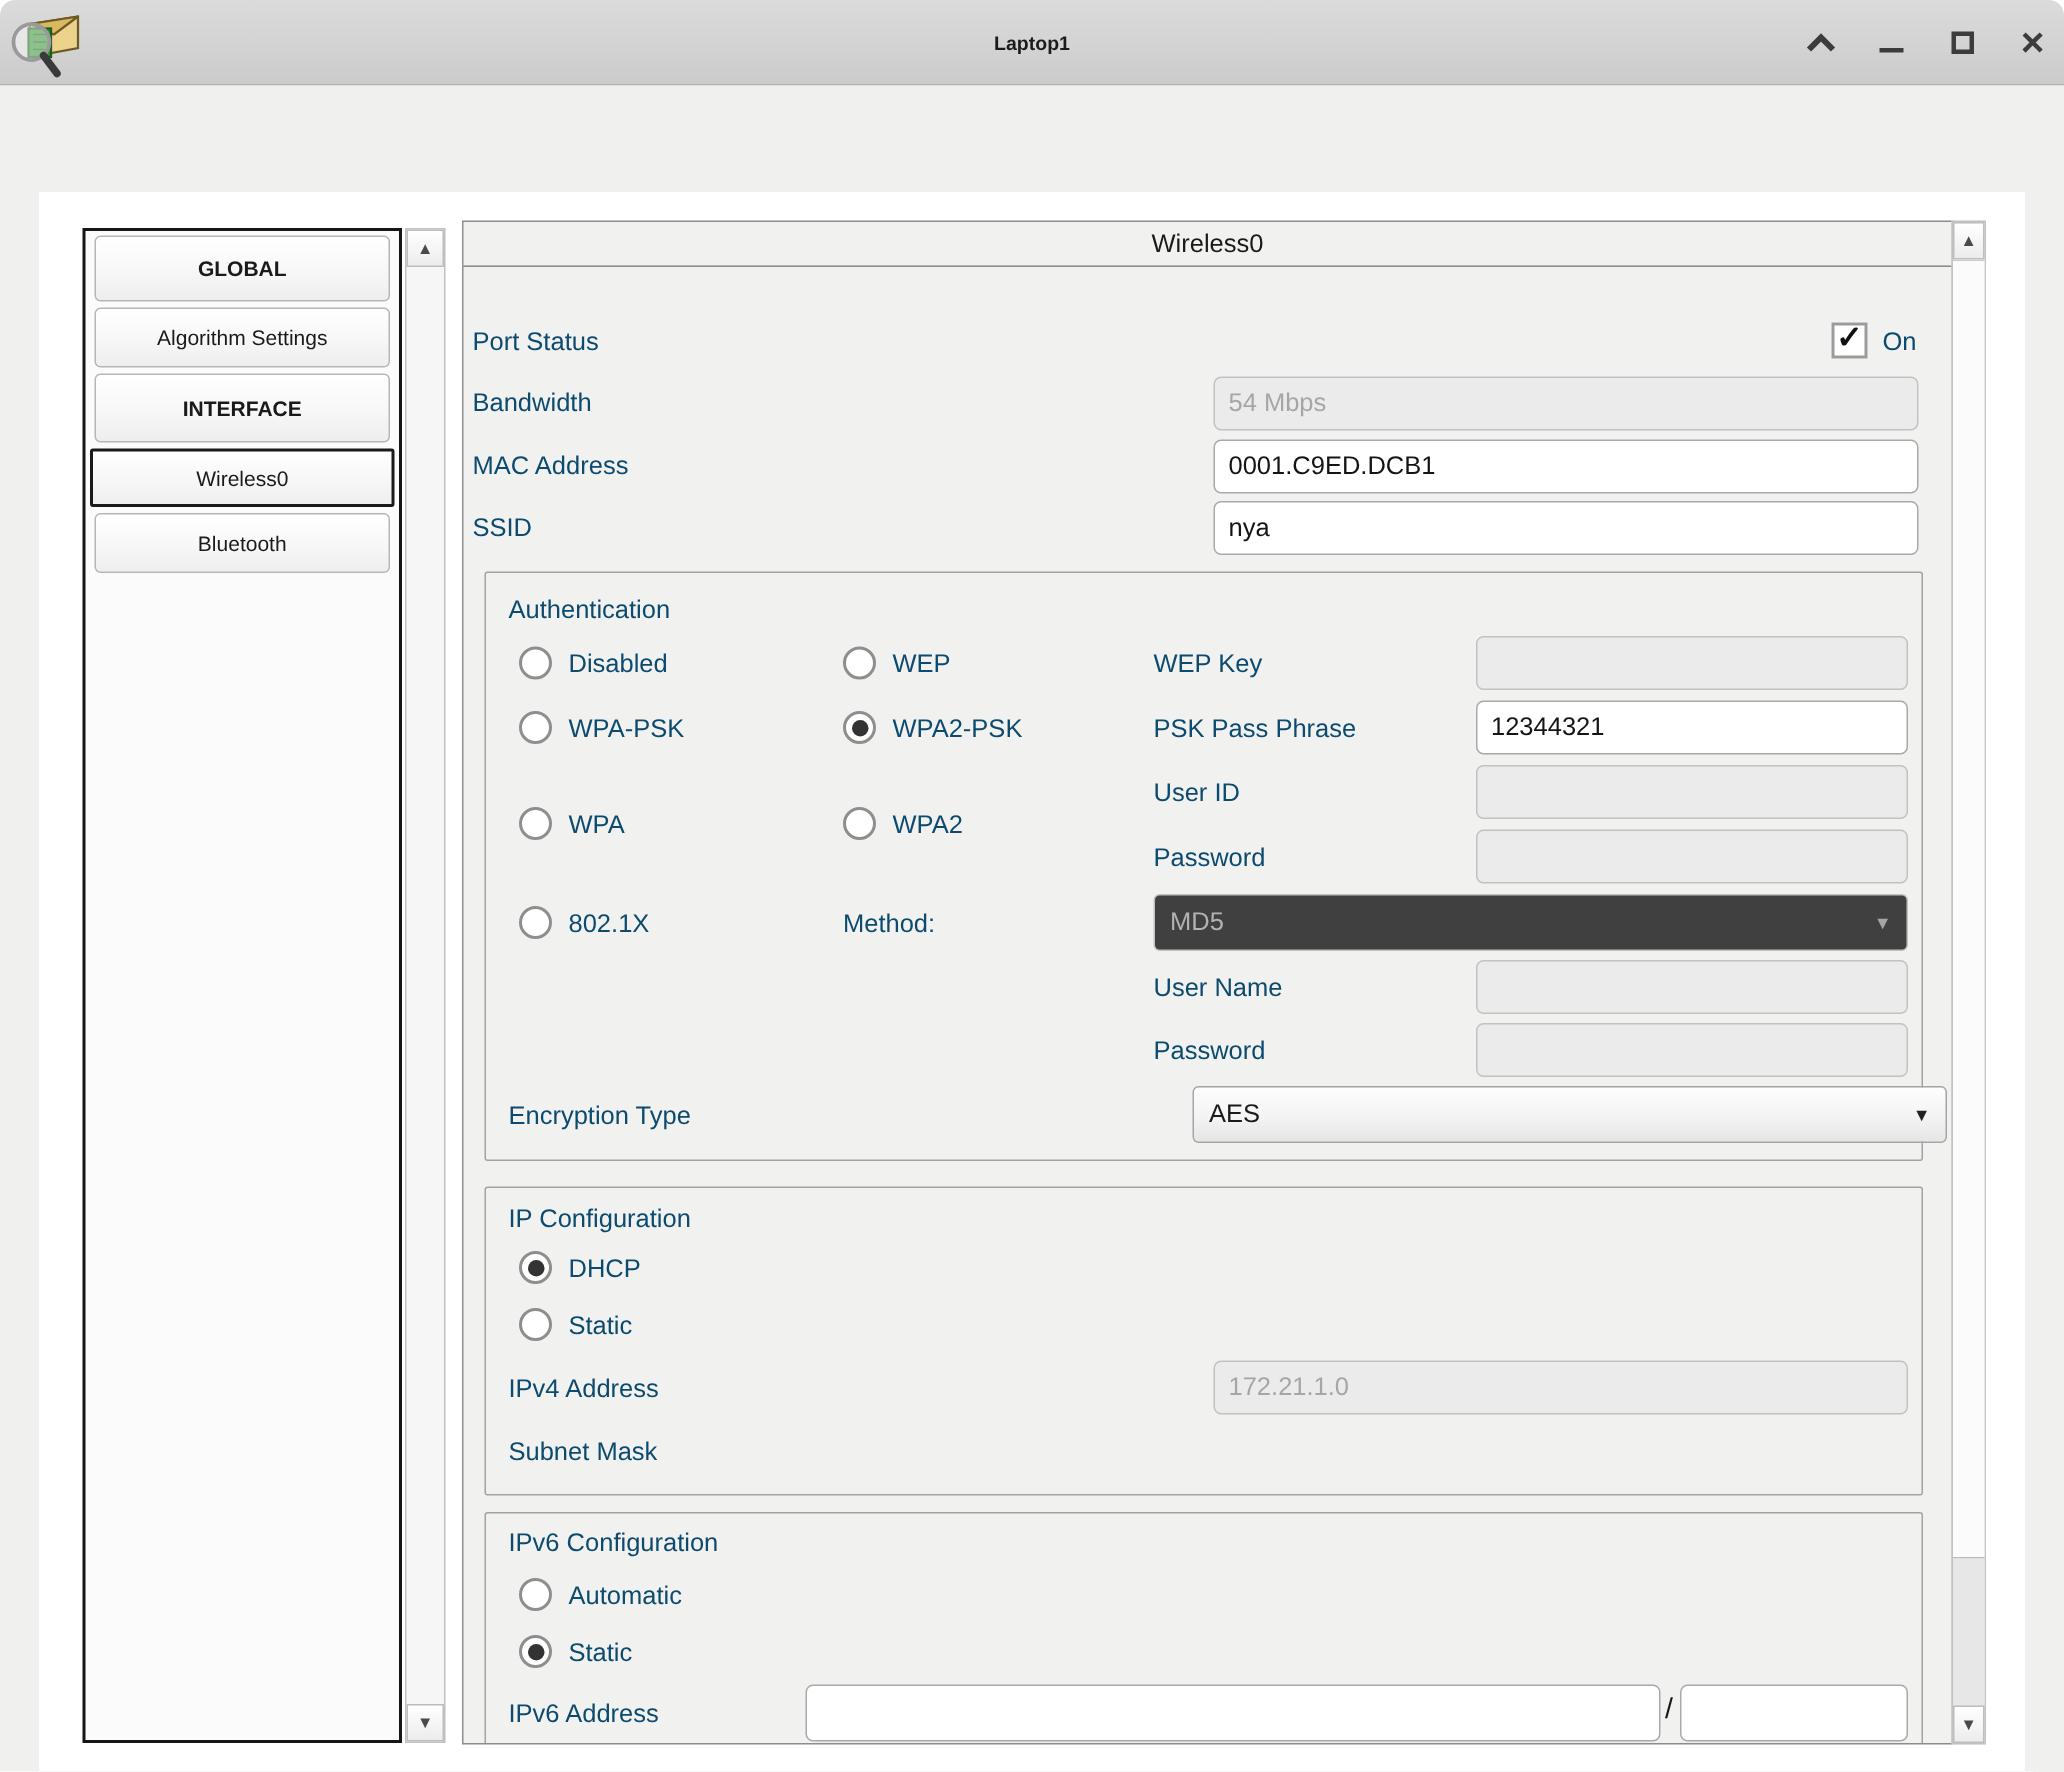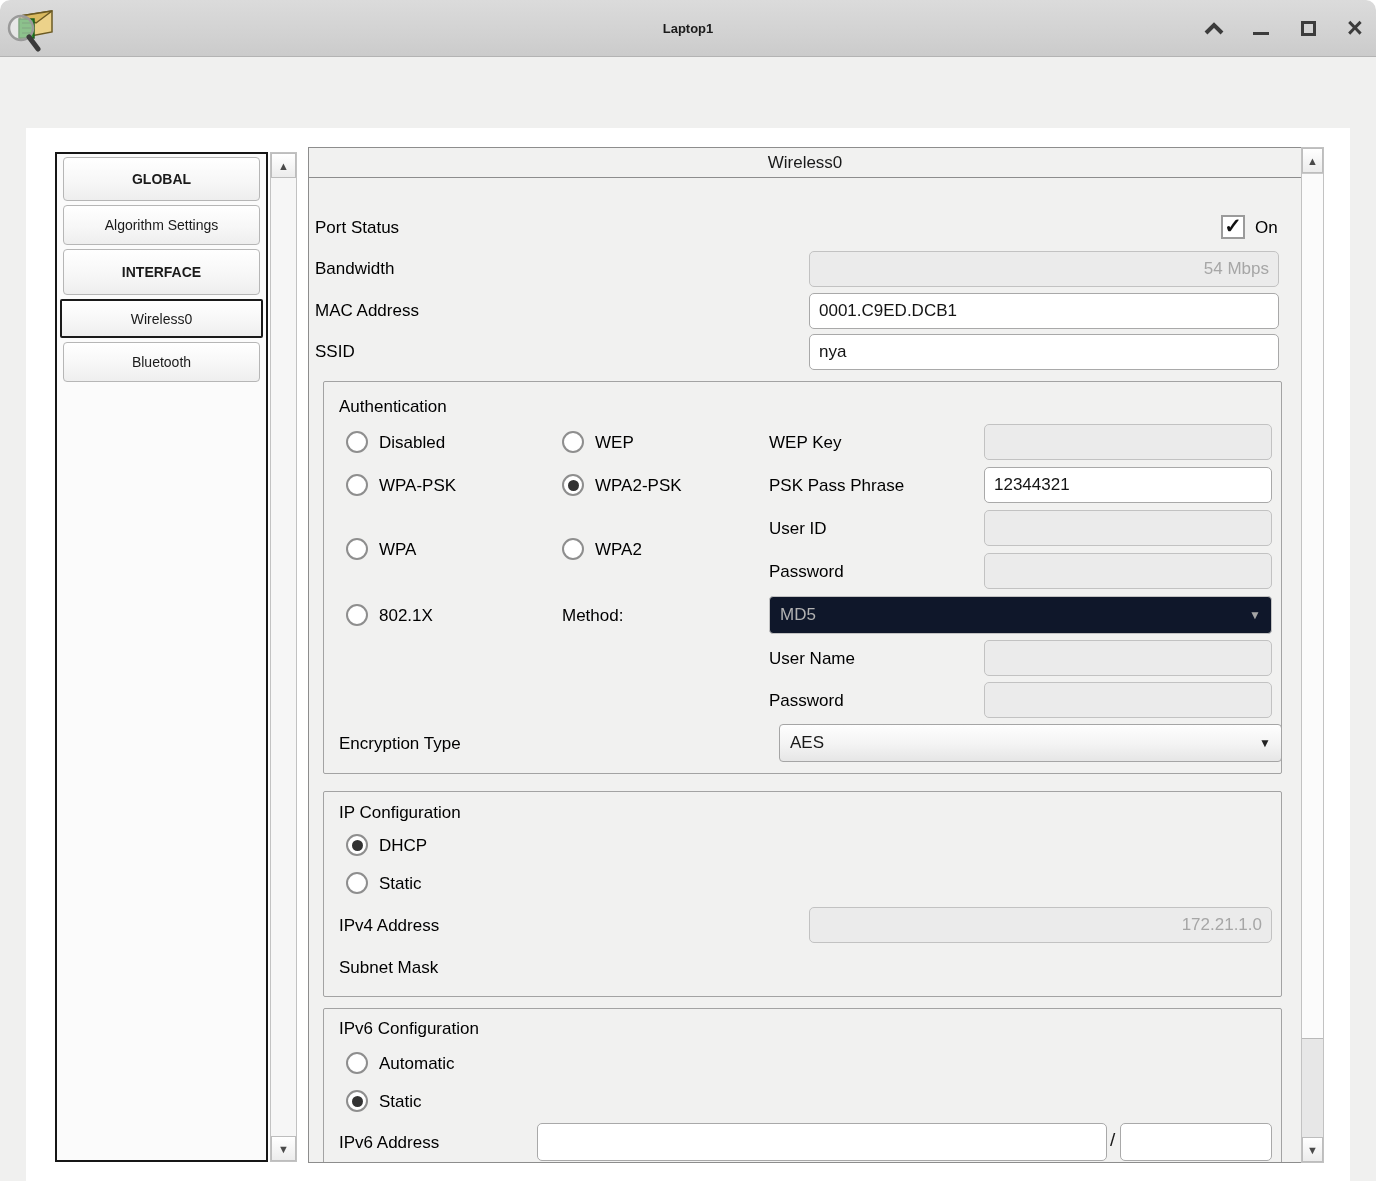--- a/index.html
+++ b/index.html
@@ -44,36 +44,36 @@
   .sb-down{bottom:0;}
   .sb-thumb{position:absolute;left:0;width:100%;background:#fbfbfb;border-top:1px solid #c9c9c9;border-bottom:1px solid #b9b9b9;}
   .sb-track-low{position:absolute;left:0;width:100%;background:#e7e7e7;}
   .side-sb{left:270px;top:152px;width:27px;height:1010px;background:#f6f6f6;}
   .main-sb{left:1301px;top:147px;width:23px;height:1016px;}
   
   .panel-header{position:absolute;left:308px;top:147px;width:994px;height:31px;border:1px solid #8d8d8d;
     background:#f1f1f0;display:flex;align-items:center;justify-content:center;font-size:17px;}
   .panel-body{position:absolute;left:308px;top:177px;width:994px;height:986px;border:1px solid #8d8d8d;
     background:#f1f1f0;overflow:hidden;}
-  .lbl{position:absolute;font-size:17px;color:#000000;white-space:nowrap;}
+  .lbl{position:absolute;font-size:17px;color:#0c4a6e;white-space:nowrap;}
   .field{position:absolute;font-family:"Liberation Sans",sans-serif;font-size:17px;color:#141414;
     background:#ffffff;border:1px solid #a9a9a9;border-radius:5px;padding:0 9px;outline:none;}
-  .field.dis{background:#ebebeb;color:#a6a6a6;border-color:#c2c2c2;text-align:right;}
+  .field.dis{background:#ebebeb;color:#a6a6a6;border-color:#c2c2c2;}
   .groupbox{position:absolute;border:1px solid #a3a3a3;border-radius:2px;}
   .radio{position:absolute;width:22px;height:22px;border:2px solid #8e8e8e;border-radius:50%;background:#ffffff;}
   .radio[data-checked="true"]::after{content:"";position:absolute;left:50%;top:50%;width:11px;height:11px;
     margin:-5.5px 0 0 -5.5px;border-radius:50%;background:#333333;}
   .checkbox{position:absolute;width:24px;height:24px;border:2px solid #9b9b9b;background:#ffffff;
     display:flex;align-items:center;justify-content:center;}
   .check-glyph{font-size:21px;font-weight:bold;color:#111;visibility:hidden;margin-top:-3px;}
   .checkbox[data-checked="true"] .check-glyph{visibility:visible;}
   .dropdown{position:absolute;border:1px solid #a5a5a5;border-radius:4px;display:flex;align-items:center;
     background:linear-gradient(180deg,#fefefe 0%,#f3f3f3 55%,#e6e6e6 100%);font-size:17px;padding:0 10px;}
   .dropdown .dd-arrow{margin-left:auto;font-size:12px;color:#222;}
-  .dropdown.dis{background:#0f172a;color:#b2b2b2;border-color:#c2c2c2;}
+  .dropdown.dis{background:#404040;color:#b2b2b2;border-color:#c2c2c2;}
   .dropdown.dis .dd-arrow{color:#a5a5a5;}
   .slash{position:absolute;font-size:19px;color:#161616;}
 </style>
 </head>
 <body>
 
 <div class="window">
 
   <div class="titlebar">
     <svg class="pt-icon" width="50" height="50" viewBox="0 0 50 50">
@@ -182,21 +182,21 @@
         <span class="dd-arrow">▼</span>
       </div>
 
       <span class="lbl" style="left:445px;top:267px">User Name</span>
       <input class="field dis" style="left: 660px; top: 258px; width: 288px; height: 36px;" readonly="" value="">
 
       <span class="lbl" style="left:445px;top:309px">Password</span>
       <input class="field dis" style="left: 660px; top: 300px; width: 288px; height: 36px;" readonly="" value="">
 
       <span class="lbl" style="left:15px;top:352px">Encryption Type</span>
-      <div class="dropdown" style="left:455px;top:342px;width:503px;height:38px">
+      <div class="dropdown" style="left:471px;top:342px;width:503px;height:38px">
         <span class="dd-text">AES</span>
         <span class="dd-arrow">▼</span>
       </div>
     </div>
 
     <div class="groupbox" style="left:14px;top:613px;width:959px;height:206px">
       <span class="lbl" style="left:15px;top:11px">IP Configuration</span>
       <span class="radio" style="left:22px;top:42px" data-checked="true"></span>
       <span class="lbl" style="left:55px;top:44px">DHCP</span>
       <span class="radio" style="left:22px;top:80px" data-checked="false"></span>

